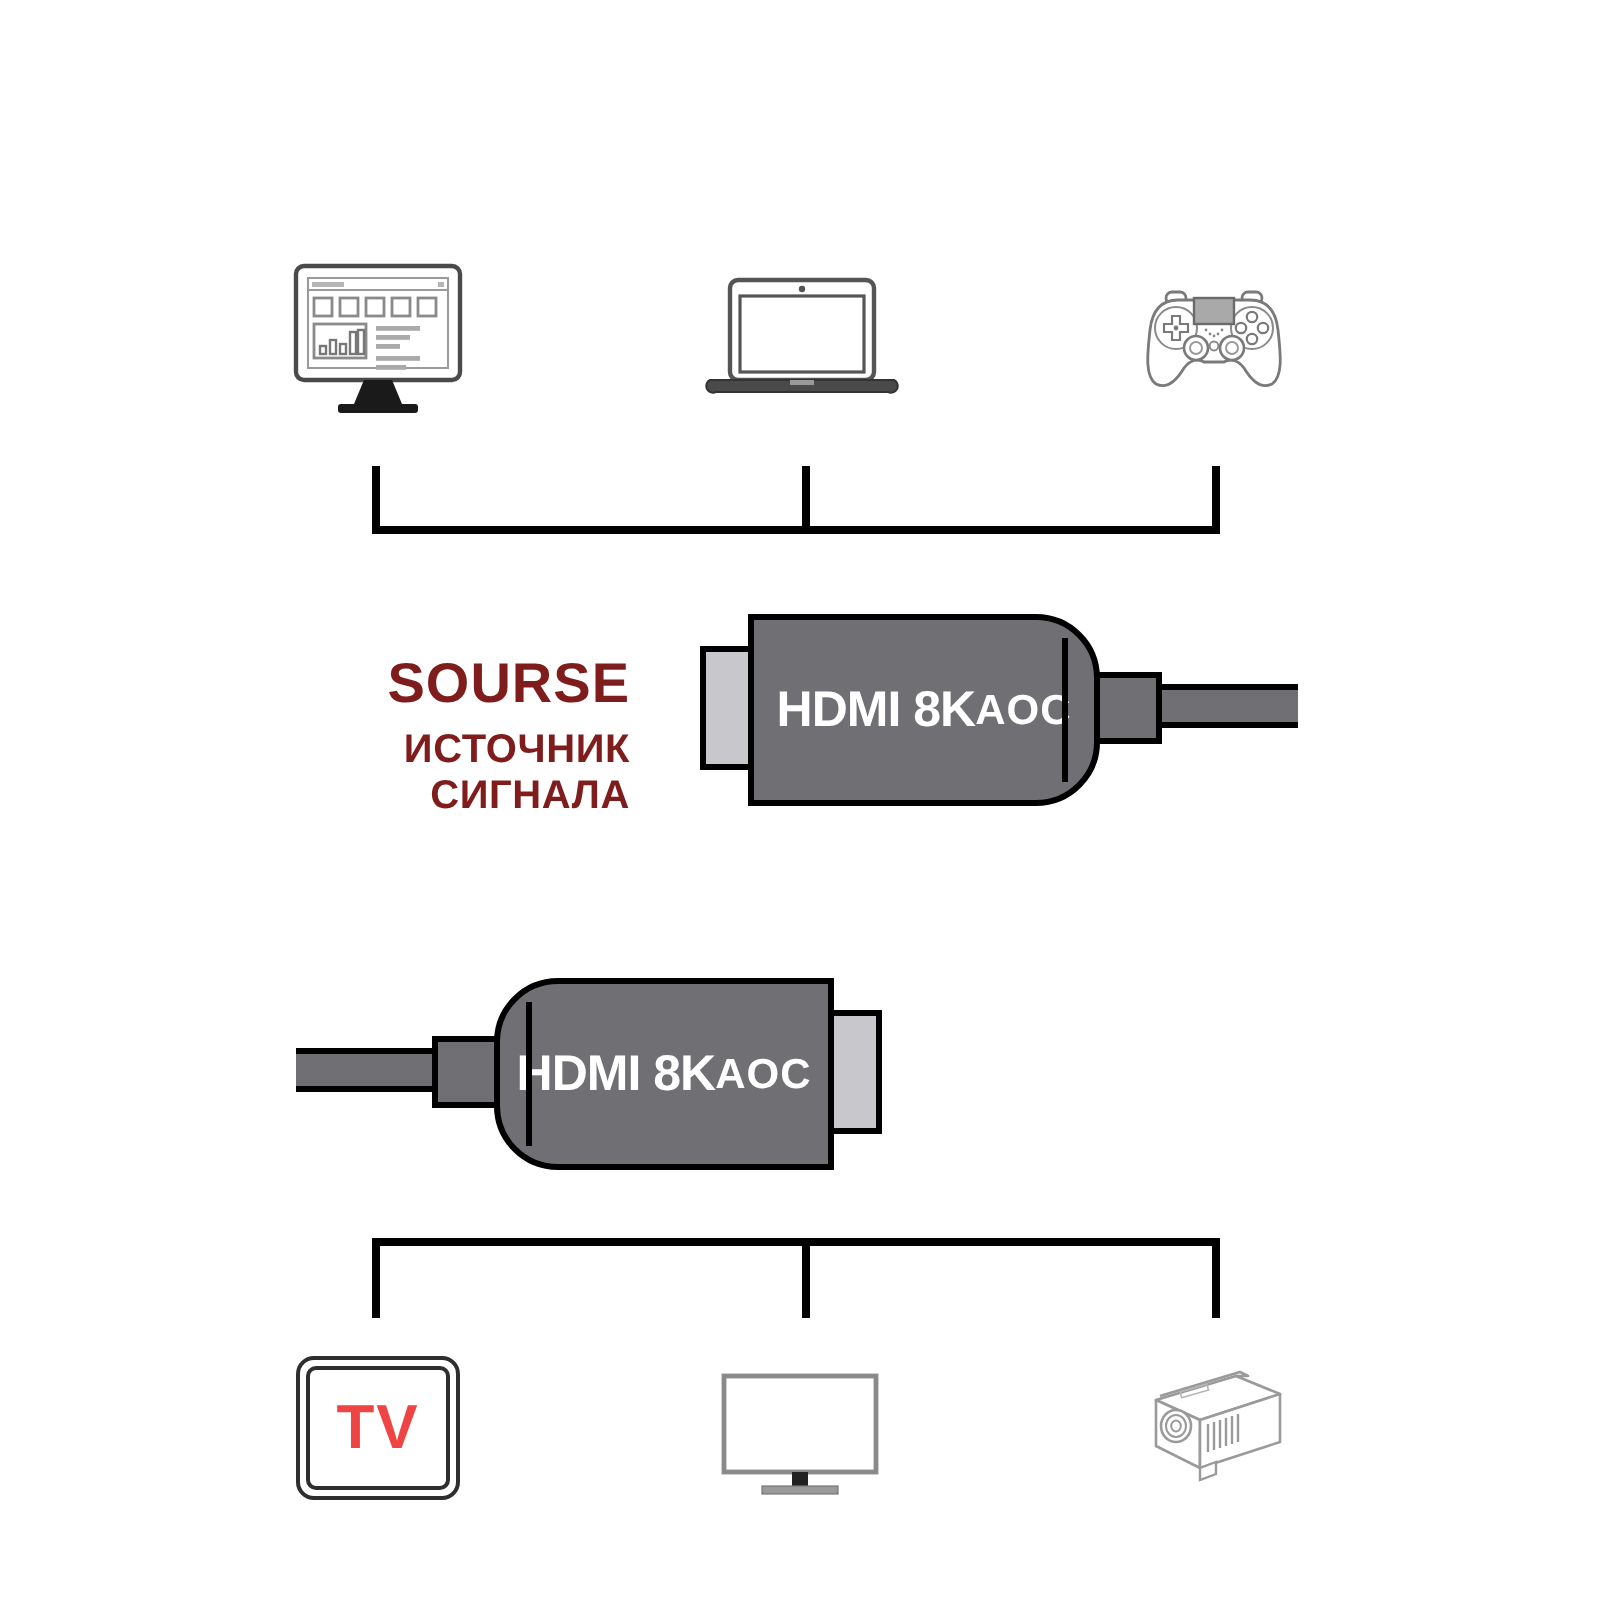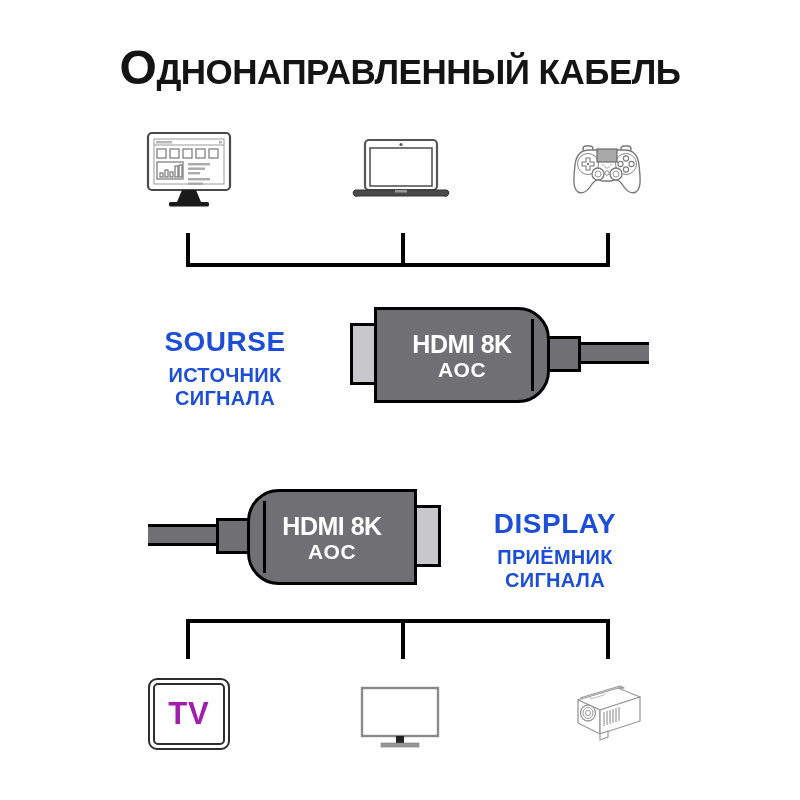--- a/index.html
+++ b/index.html
@@ -36,21 +36,21 @@
     position: absolute;
     background: #c8c8cc;
     border: 3px solid #000;
     z-index: 2;
   }
   .body {
     position: absolute;
     background: #6f6f74;
     border: 3px solid #000;
     z-index: 3;
-    display: flex; flex-direction: column;
+    display: flex; flex-direction: row;
     align-items: center; justify-content: center;
   }
   .body .l1 { color: #fff; font-weight: bold; font-size: 25px; letter-spacing: -0.5px; line-height: 27px; }
   .body .l2 { color: #fff; font-weight: bold; font-size: 21px; letter-spacing: 0.5px; line-height: 20px; margin-top: 2px; }
   .body .stripe { position: absolute; top: 9px; bottom: 9px; width: 3px; background: #000; }
   .stripe.right { right: 13px; }
   .stripe.left  { left: 13px; }
   .relief {
     position: absolute;
     background: #6f6f74;
@@ -59,49 +59,46 @@
   }
   .cord {
     position: absolute;
     background: #6f6f74;
     border-top: 3px solid #000;
     border-bottom: 3px solid #000;
     z-index: 1;
   }
 
   
-  .side-label { position: absolute; text-align: center; color: #1d4ed8; }
+  .side-label { position: absolute; text-align: right; color: #7f1d1d; }
   .side-label .big { font-size: 28px; font-weight: bold; letter-spacing: 0.5px; }
   .side-label .small { font-size: 20px; font-weight: bold; letter-spacing: 0.3px; margin-top: 6px; }
 
   
   .tv-box {
     position: absolute;
     border: 2px solid #2e2e2e;
     border-radius: 9px;
     padding: 3px;
     background: #fff;
   }
   .tv-inner {
     width: 100%; height: 100%;
     border: 2px solid #2e2e2e;
     border-radius: 5px;
     display: flex; align-items: center; justify-content: center;
-    font-size: 31px; font-weight: bold; color: #a21caf;
+    font-size: 31px; font-weight: bold; color: #ef4444;
     letter-spacing: 1px;
   }
 </style>
 </head>
 <body>
 
 <div class="canvas">
 
-  <div class="title">
-    <span class="initial">О</span><span class="rest">ДНОНАПРАВЛЕННЫЙ КАБЕЛЬ</span>
-  </div>
 
   <svg class="icon-abs" style="left:146px; top:131px;" width="86" height="80" viewBox="0 0 86 80">
     <rect x="2" y="2" width="82" height="57" rx="4" fill="#fff" stroke="#4a4a4a" stroke-width="2.2"></rect>
     <rect x="8" y="8" width="70" height="45" fill="#fff" stroke="#9a9a9a" stroke-width="1"></rect>
     <line x1="8" y1="14" x2="78" y2="14" stroke="#9a9a9a" stroke-width="1"></line>
     <rect x="10" y="10" width="16" height="2.5" fill="#b5b5b5"></rect>
     <rect x="73" y="10" width="3" height="2.5" fill="#b5b5b5"></rect>
     <g fill="none" stroke="#8a8a8a" stroke-width="1.4">
       <rect x="11" y="18" width="9" height="9"></rect>
       <rect x="24" y="18" width="9" height="9"></rect>
@@ -198,24 +195,20 @@
     <div class="cord" style="left:148px; top:524px; width:70px; height:22px;"></div>
     <div class="relief" style="left:216px; top:518px; width:34px; height:36px;"></div>
     <div class="tip" style="left:413px; top:505px; width:28px; height:62px;"></div>
     <div class="body" style="left:247px; top:489px; width:170px; height:96px; border-radius:32px 0 0 32px;">
       <div class="stripe left"></div>
       <div class="l1">HDMI 8K</div>
       <div class="l2">AOC</div>
     </div>
   </div>
 
-  <div class="side-label" style="left:455px; top:508px; width:200px;">
-    <div class="big">DISPLAY</div>
-    <div class="small">ПРИЁМНИК СИГНАЛА</div>
-  </div>
 
   <div>
     <div class="bk" style="left:186px; top:619px; width:424px; height:4px;"></div>
     <div class="bk" style="left:186px; top:619px; width:4px; height:40px;"></div>
     <div class="bk" style="left:401px; top:619px; width:4px; height:40px;"></div>
     <div class="bk" style="left:606px; top:619px; width:4px; height:40px;"></div>
   </div>
 
   <div class="tv-box" style="left:148px; top:678px; width:82px; height:72px;">
     <div class="tv-inner">TV</div>

